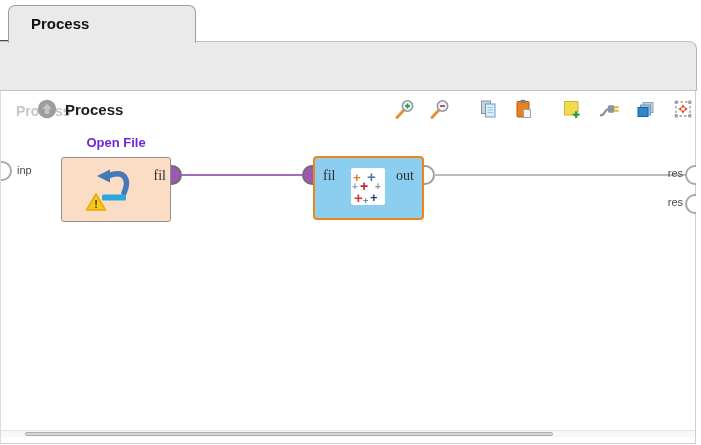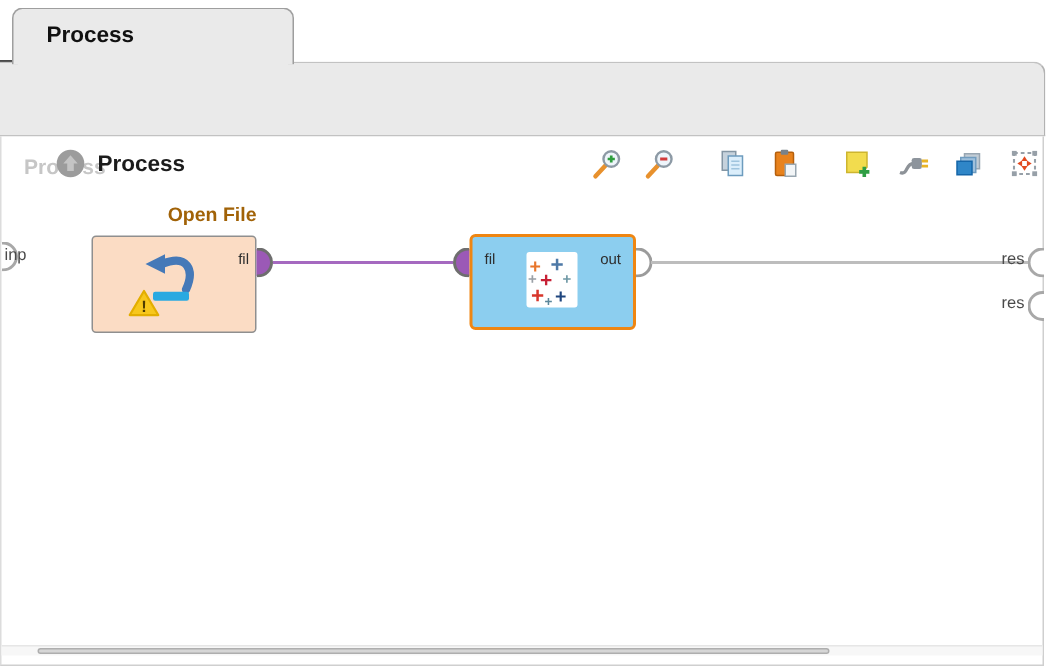--- a/index.html
+++ b/index.html
@@ -26,40 +26,40 @@
           border:0; padding:1px; cursor:pointer; }
   .tbtn svg { width:22px; height:22px; display:block; }
 
   
   .canvas { left:0; top:91px; width:696px; height:353px; background:#fff;
             border-left:1px solid #dcdcdc; border-right:1px solid #cfcfcf;
             border-bottom:1px solid #cfcfcf; position:absolute; }
   .watermark { left:15px; top:12px; font-size:14px; font-weight:bold; color:#c6c6c6; }
 
   .op-title { font-weight:bold; font-size:13px; text-align:center; }
-  .open-title { left:60px; top:44px; width:110px; color:#a16207;text-align:right; }
+  .open-title { left:60px; top:44px; width:110px; color:#6d28d9; }
   .read-title { left:302px; top:41px; width:131px; font-size:14px; color:#ef7d00; }
 
   .open-box { left:60px; top:66px; width:110px; height:65px; background:#fbdcc4;
               border:1px solid #8f8f8f; border-radius:3px; cursor:pointer; }
   .read-box { left:312px; top:65px; width:111px; height:64px; background:#8cceef;
               border:2px solid #ef8612; border-radius:4px; cursor:pointer; }
 
   .port { height:20px; width:11px; }
   .port-out { border:2px solid #6e6e6e; border-left:none; background:#9b59b6;
               border-radius:0 11px 11px 0; }
   .port-in-filled { border:2px solid #6e6e6e; border-right:none; background:#9b59b6;
                     border-radius:11px 0 0 11px; }
   .port-open-right { border:2px solid #9b9b9b; border-left:none; background:#fff;
                      border-radius:0 11px 11px 0; }
   .port-wall-left { border:2px solid #a8a8a8; border-left:none; background:#fff;
                     border-radius:0 11px 11px 0; }
   .port-wall-right { border:2px solid #a8a8a8; border-right:none; background:#fff;
                      border-radius:11px 0 0 11px; }
-  .port-label { font-size:10px; color:#2e2e2e; }
+  .port-label { font-size:14px; color:#2e2e2e;font-family:Liberation Serif, serif; }
   .wall-label { font-size:11px; color:#4a4a4a; }
 
   .wire { height:2px; }
   .wire-purple { background:#a569c0; }
   .wire-gray { background:#bdbdbd; }
 
   .tableau-tile { left:350px; top:77px; width:34px; height:37px; background:#fff;
                   border-radius:2px; }
   .tableau-tile span { position:absolute; font-weight:bold; line-height:1; }
 
@@ -147,21 +147,21 @@
         <polygon points="11,15.8 9,12.6 13,12.6" fill="#e2491f"></polygon>
         <polygon points="6.2,11 9.4,9 9.4,13" fill="#e2491f"></polygon>
       </svg>
     </button>
   </div>
 
   <div class="canvas">
     <div class="abs watermark">Process</div>
 
     <div class="abs port port-wall-left" style="left:0; top:70px"></div>
-    <div class="abs wall-label" style="left:2px; top:73px">inp</div>
+    <div class="abs wall-label" style="left:16px; top:73px">inp</div>
 
     <div class="abs op-title open-title">Open File</div>
     <div class="abs open-box">
       <svg class="abs" style="left:33px; top:9px" width="44" height="36" viewBox="0 0 44 36">
         <path d="M13 9 C30 2 35 13 29 26" fill="none" stroke="#4579b8" stroke-width="5.5" stroke-linecap="round"></path>
         <polygon points="2,9 15,2.5 15,15.5" fill="#4579b8"></polygon>
         <rect x="7" y="27.5" width="24" height="6" rx="1.5" fill="#2aa9e1"></rect>
       </svg>
       <svg class="abs" style="left:23px; top:34px" width="22" height="20" viewBox="0 0 22 20">
         <path d="M11 2 L20.5 18 H1.5 Z" fill="#f7c71c" stroke="#e3ae00" stroke-width="1.5" stroke-linejoin="round"></path>

